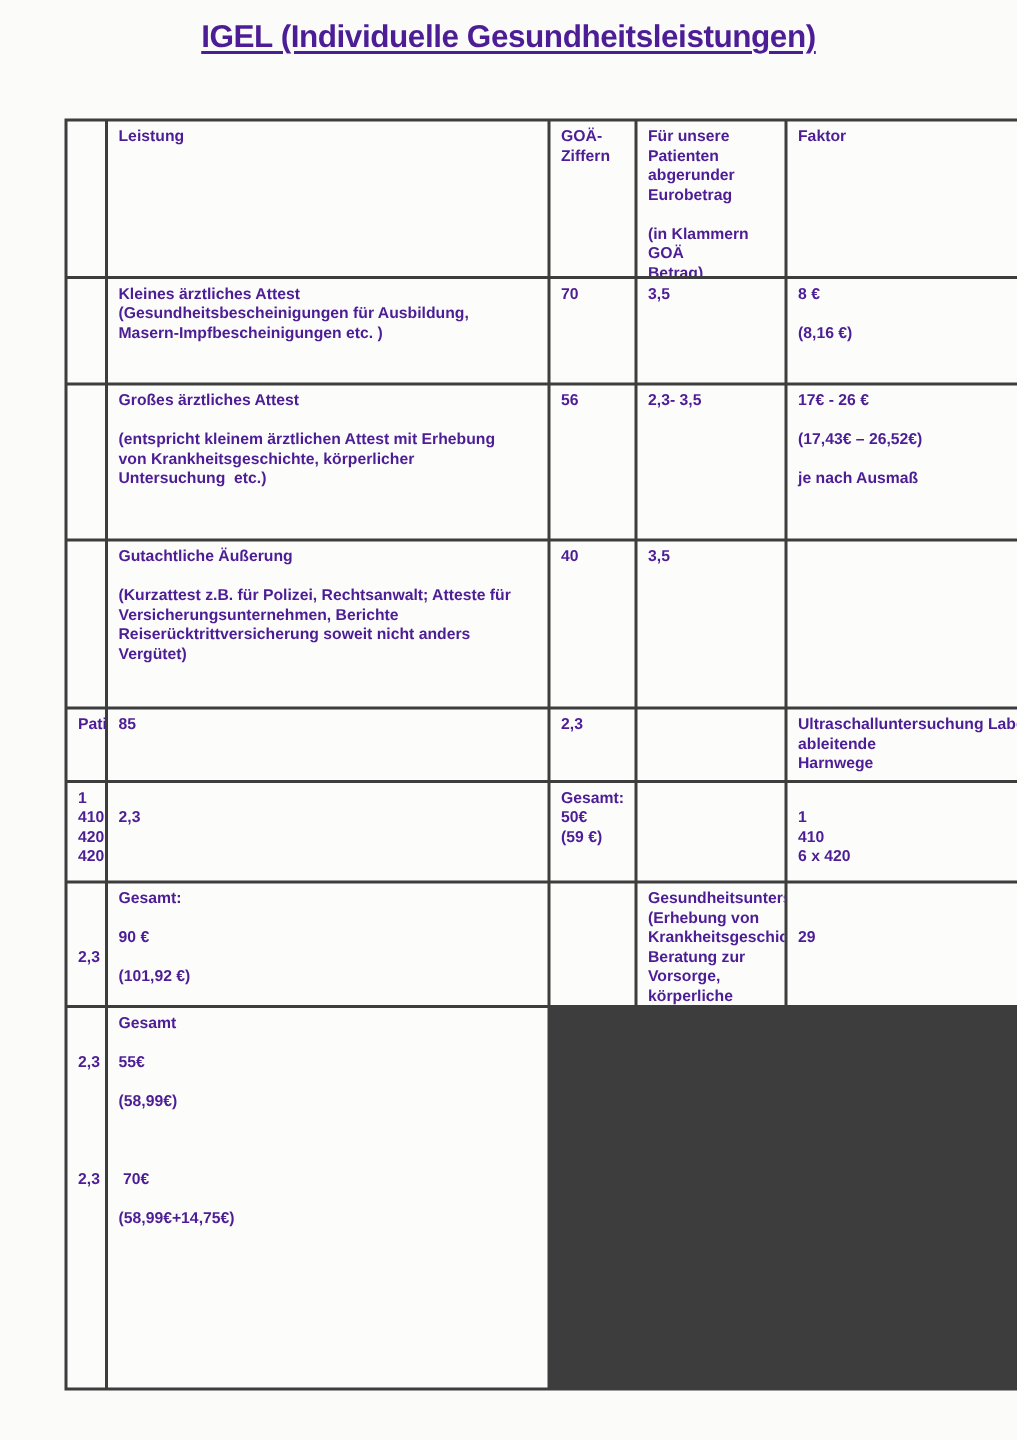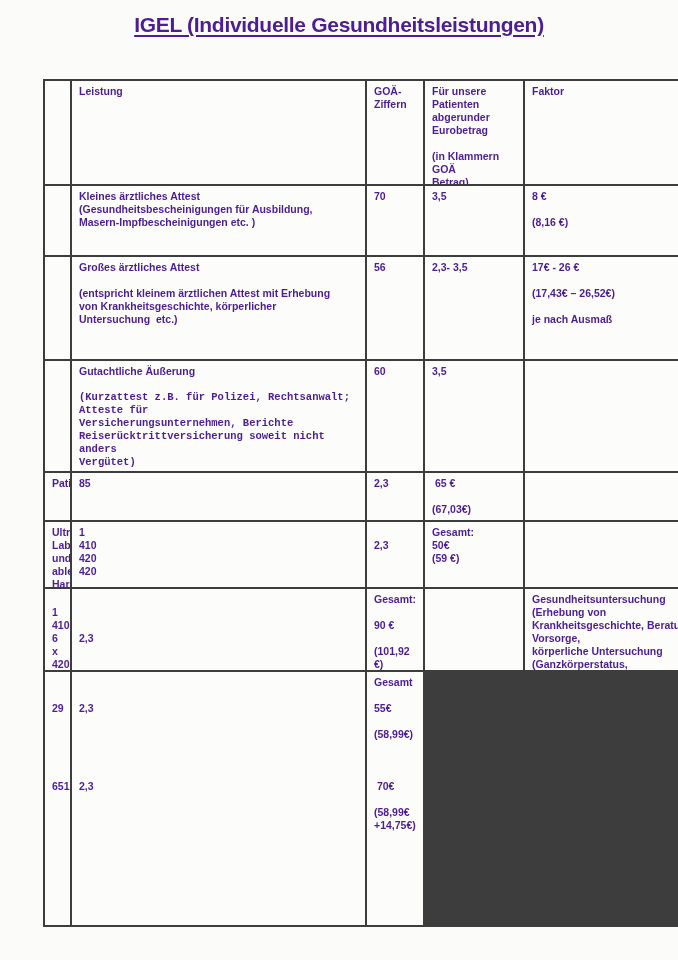--- a/index.html
+++ b/index.html
@@ -36,21 +36,21 @@
   .cell{
     background:#fcfcfb;
     box-sizing:border-box;
     padding:4px 6px 3px 7px;
     font-size:10.5px;
     line-height:13px;
     white-space:pre-wrap;
     overflow:hidden;
   }
   .u{text-underline-offset:2px;}
-  .body{white-space:pre-wrap;font-family:Liberation Mono, monospace;}
+  .body{white-space:pre-wrap;}
 </style>
 </head>
 <body>
 
 <div class="page">
   <h1 class="title">IGEL (Individuelle Gesundheitsleistungen)</h1>
 
   <div class="igel-table">
 
     <div class="cell"></div>
@@ -89,30 +89,27 @@
 (17,43€ – 26,52€)
 
 je nach Ausmaß</div>
 
     <div class="cell"></div>
     <div class="cell"><span class="u">Gutachtliche Äußerung</span><div class="body">
 (Kurzattest z.B. für Polizei, Rechtsanwalt; Atteste für
 Versicherungsunternehmen, Berichte
 Reiserücktrittversicherung soweit nicht anders
 Vergütet)</div></div>
-    <div class="cell">60</div>
+    <div class="cell">40</div>
     <div class="cell">3,5</div>
 
     <div class="cell"></div>
     <div class="cell">Patientenverfügung</div>
     <div class="cell">85</div>
     <div class="cell">2,3</div>
-    <div class="cell"> 65 €
-
-(67,03€)</div>
 
     <div class="cell"></div>
     <div class="cell">Ultraschalluntersuchung Labor und ableitende
 Harnwege</div>
     <div class="cell">1
 410
 420
 420</div>
     <div class="cell">
 2,3</div>

